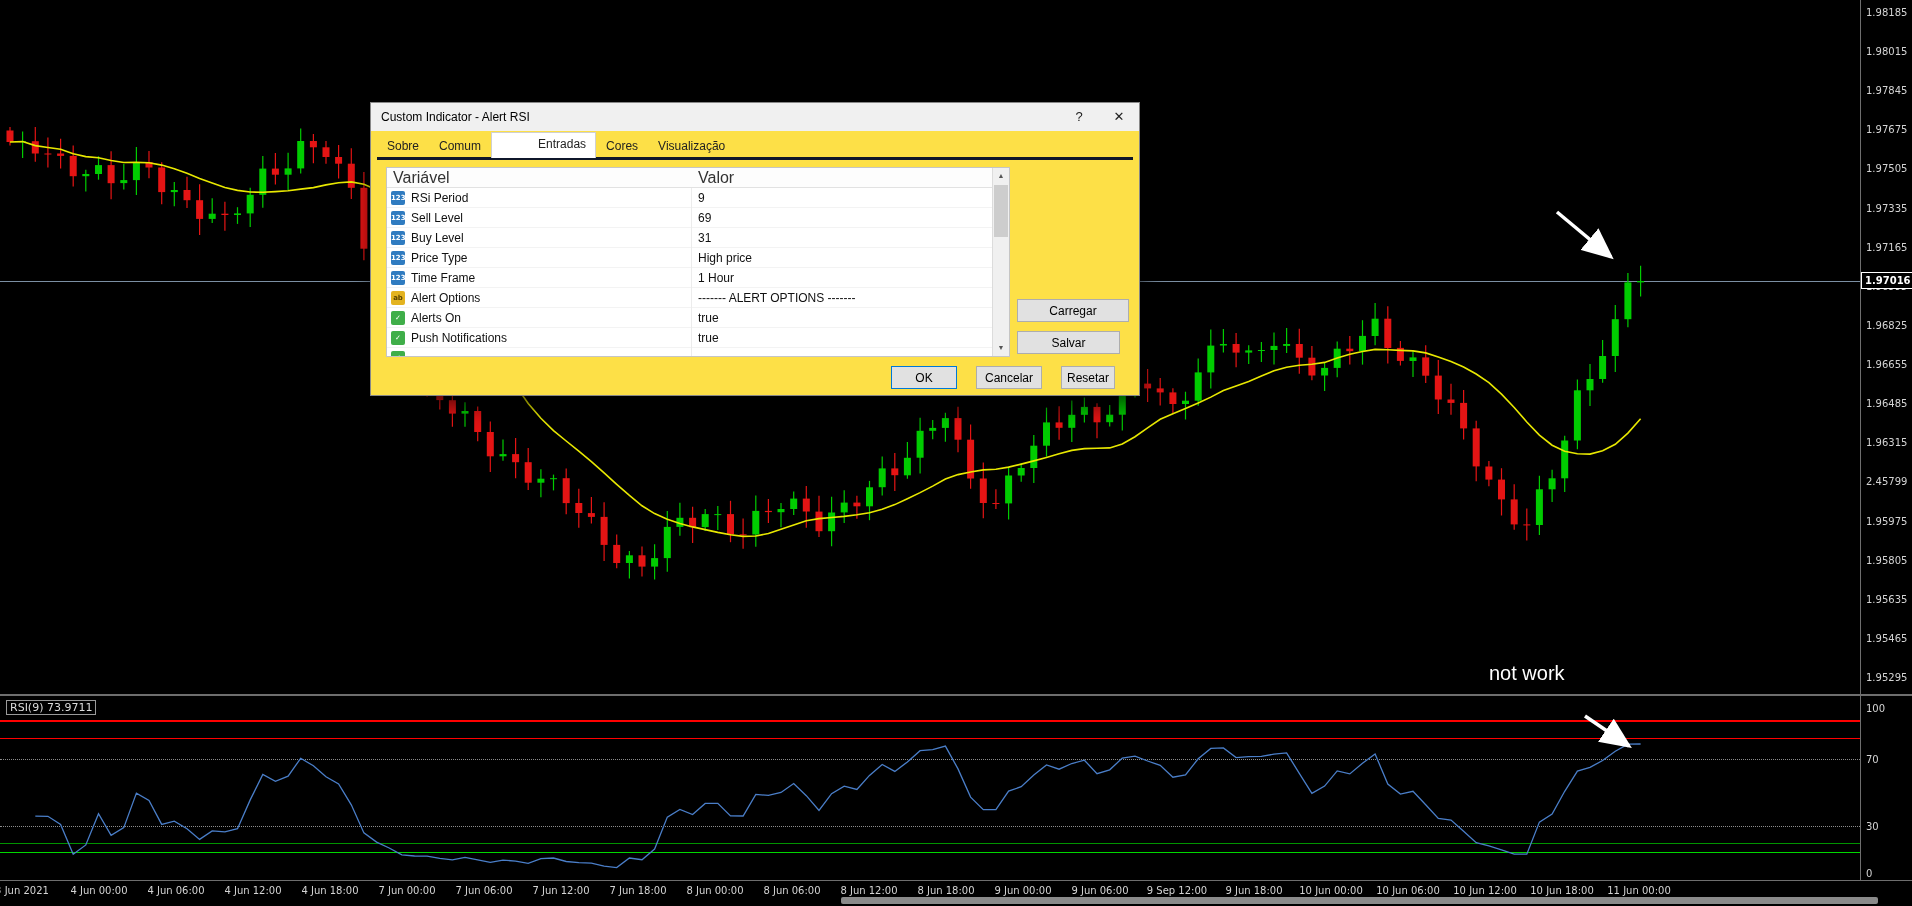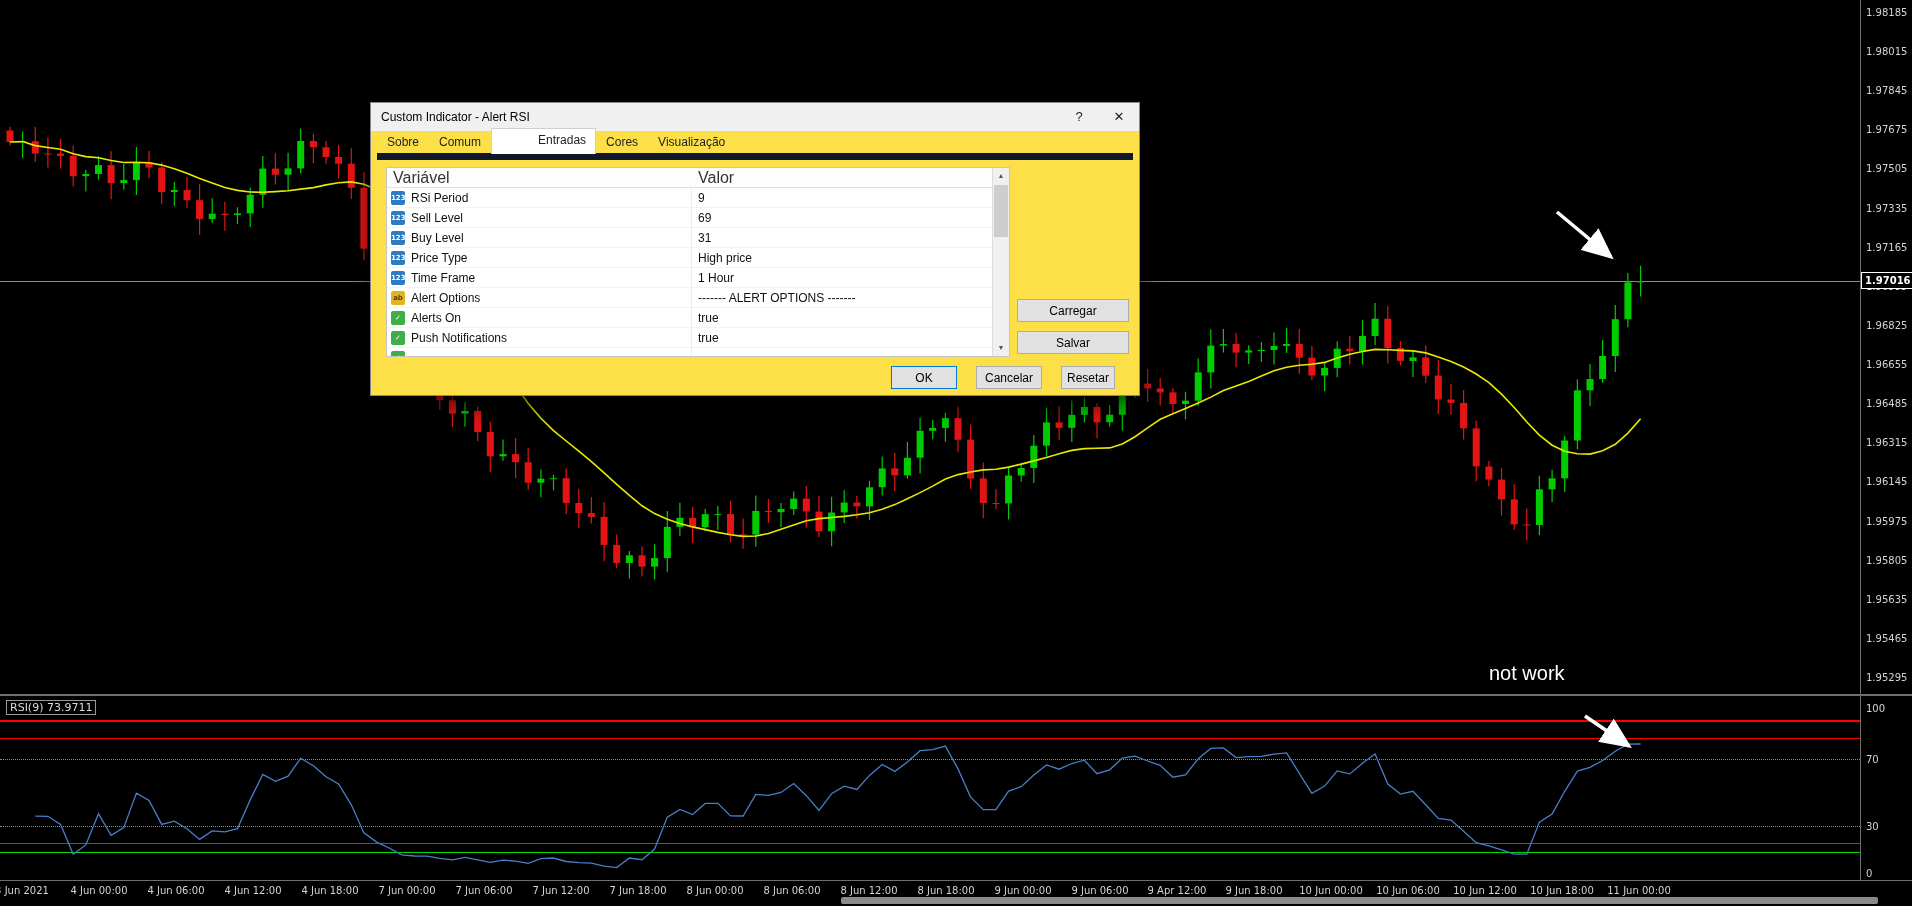--- a/index.html
+++ b/index.html
@@ -23,21 +23,21 @@
   #h-scroll{position:absolute;left:841px;top:897px;width:1037px;height:7px;background:#8a8a8a;border-radius:2px;z-index:2;}
 
   
   #dialog{position:absolute;left:370px;top:102px;width:770px;height:294px;background:#fde047;
     border:1px solid #888;box-shadow:3px 8px 22px rgba(0,0,0,.7);z-index:10;font-size:12px;color:#000;}
   .dlg-title{position:absolute;left:0;top:0;right:0;height:28px;background:#f0f0f0;}
   .dlg-title-text{position:absolute;left:10px;top:7px;font-size:12px;color:#000;}
   .dlg-btn{position:absolute;top:0;width:40px;height:28px;text-align:center;line-height:28px;font-size:13px;color:#222;cursor:default;}
   .dlg-btn.help{right:40px;}
   .dlg-btn.close{right:0;}
-  .dlg-tabs{position:absolute;left:6px;top:32px;right:6px;height:25px;border-bottom:7px solid #0f172a;
+  .dlg-tabs{position:absolute;left:6px;top:32px;right:6px;height:25px;border-bottom:3px solid #0f172a;
     display:flex;align-items:flex-end;}
   .dlg-tab{padding:4px 9px 5px;font-size:12px;color:#222;border:1px solid transparent;border-bottom:none;margin-bottom:-1px;}
   .dlg-tab.sel{background:#fff;border-color:#d0d0d0;padding-bottom:7px;padding-left:46px;}
   .dlg-table{position:absolute;left:15px;top:64px;width:624px;height:190px;background:#fff;border:1px solid #c5c5c5;overflow:hidden;}
   .tbl-head{position:absolute;left:0;top:0;right:17px;height:20px;background:#fdfdfd;border-bottom:1px solid #e2e2e2;z-index:2;}
   .th{position:absolute;top:0;height:20px;line-height:20px;padding-left:6px;font-size:16px;color:#333;}
   .th1{left:0;width:304px;}
   .th2{left:304px;right:0;padding-left:7px;}
   .tbl-vline{position:absolute;left:304px;top:0;bottom:0;width:1px;background:#ececec;z-index:1;}
   .tbl-body{position:absolute;left:0;top:20px;right:17px;bottom:0;overflow:hidden;}
@@ -47,21 +47,21 @@
   .p-label{position:absolute;left:24px;top:0;line-height:20px;font-size:12px;color:#111;white-space:nowrap;}
   .p-value{position:absolute;left:304px;top:0;line-height:20px;padding-left:7px;font-size:12px;color:#111;white-space:nowrap;}
   .tbl-scroll{position:absolute;right:0;top:0;width:17px;bottom:0;background:#f0f0f0;border-left:1px solid #dcdcdc;}
   .sb-up,.sb-down{position:absolute;left:0;width:16px;height:16px;font-size:7px;color:#555;text-align:center;line-height:16px;}
   .sb-up{top:0;}
   .sb-down{bottom:0;}
   .sb-thumb{position:absolute;left:1px;top:17px;width:14px;height:52px;background:#cdcdcd;}
   .dlg-button{position:absolute;background:#e1e1e1;border:1px solid #adadad;font-family:"Liberation Sans",sans-serif;
     font-size:12px;color:#000;padding:0;cursor:default;}
   .dlg-button.load{left:646px;top:196px;width:112px;height:23px;}
-  .dlg-button.save{left:646px;top:228px;width:112px;height:23px;}
+  .dlg-button.save{left:646px;top:228px;width:103px;height:23px;}
   .dlg-button.ok{left:520px;top:263px;width:66px;height:23px;border:1px solid #0078d7;}
   .dlg-button.cancel{left:605px;top:263px;width:66px;height:23px;}
   .dlg-button.reset{left:690px;top:263px;width:54px;height:23px;}
 </style>
 </head>
 <body>
 
 <div id="chart-root">
   <svg id="chart-svg" width="1912" height="906">
       <defs>
@@ -429,42 +429,42 @@
     <div class="axis-label price-label" style="top: 90.2353px;">1.97845</div>
     <div class="axis-label price-label" style="top: 129.353px;">1.97675</div>
     <div class="axis-label price-label" style="top: 168.471px;">1.97505</div>
     <div class="axis-label price-label" style="top: 207.588px;">1.97335</div>
     <div class="axis-label price-label" style="top: 246.706px;">1.97165</div>
     <div class="axis-label price-label" style="top: 285.824px;">1.96995</div>
     <div class="axis-label price-label" style="top: 324.941px;">1.96825</div>
     <div class="axis-label price-label" style="top: 364.059px;">1.96655</div>
     <div class="axis-label price-label" style="top: 403.176px;">1.96485</div>
     <div class="axis-label price-label" style="top: 442.294px;">1.96315</div>
-    <div class="axis-label price-label" style="top: 481.412px;">1.96145</div>
+    <div class="axis-label price-label" style="top: 481.412px;">2.45799</div>
     <div class="axis-label price-label" style="top: 520.529px;">1.95975</div>
     <div class="axis-label price-label" style="top: 559.647px;">1.95805</div>
     <div class="axis-label price-label" style="top: 598.765px;">1.95635</div>
     <div class="axis-label price-label" style="top: 637.882px;">1.95465</div>
     <div class="axis-label price-label" style="top: 677px;">1.95295</div>
     <div class="axis-label time-label" style="left: 22px;">3 Jun 2021</div>
     <div class="axis-label time-label" style="left: 99px;">4 Jun 00:00</div>
     <div class="axis-label time-label" style="left: 176px;">4 Jun 06:00</div>
     <div class="axis-label time-label" style="left: 253px;">4 Jun 12:00</div>
     <div class="axis-label time-label" style="left: 330px;">4 Jun 18:00</div>
     <div class="axis-label time-label" style="left: 407px;">7 Jun 00:00</div>
     <div class="axis-label time-label" style="left: 484px;">7 Jun 06:00</div>
     <div class="axis-label time-label" style="left: 561px;">7 Jun 12:00</div>
     <div class="axis-label time-label" style="left: 638px;">7 Jun 18:00</div>
     <div class="axis-label time-label" style="left: 715px;">8 Jun 00:00</div>
     <div class="axis-label time-label" style="left: 792px;">8 Jun 06:00</div>
     <div class="axis-label time-label" style="left: 869px;">8 Jun 12:00</div>
     <div class="axis-label time-label" style="left: 946px;">8 Jun 18:00</div>
     <div class="axis-label time-label" style="left: 1023px;">9 Jun 00:00</div>
     <div class="axis-label time-label" style="left: 1100px;">9 Jun 06:00</div>
-    <div class="axis-label time-label" style="left: 1177px;">9 Apr 12:00</div>
+    <div class="axis-label time-label" style="left: 1177px;">9 Sep 12:00</div>
     <div class="axis-label time-label" style="left: 1254px;">9 Jun 18:00</div>
     <div class="axis-label time-label" style="left: 1331px;">10 Jun 00:00</div>
     <div class="axis-label time-label" style="left: 1408px;">10 Jun 06:00</div>
     <div class="axis-label time-label" style="left: 1485px;">10 Jun 12:00</div>
     <div class="axis-label time-label" style="left: 1562px;">10 Jun 18:00</div>
     <div class="axis-label time-label" style="left: 1639px;">11 Jun 00:00</div>
     <div class="axis-label rsi-scale-label" style="top: 708px;">100</div>
     <div class="axis-label rsi-scale-label" style="top: 758.7px;">70</div>
     <div class="axis-label rsi-scale-label" style="top: 826.3px;">30</div>
     <div class="axis-label rsi-scale-label" style="top: 873px;">0</div>

